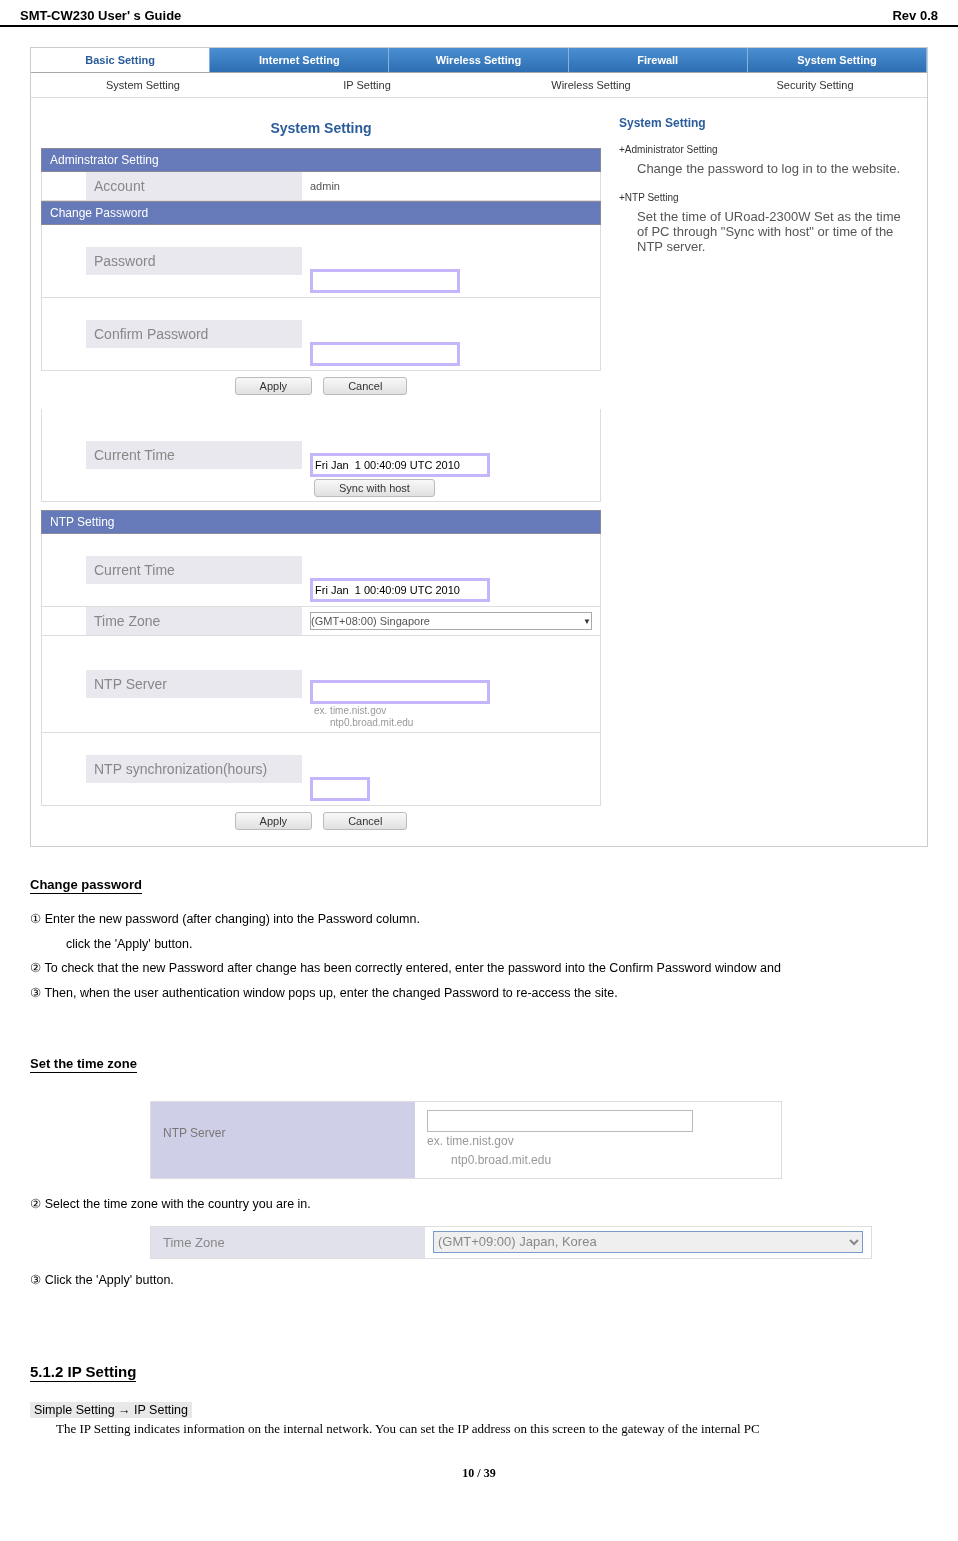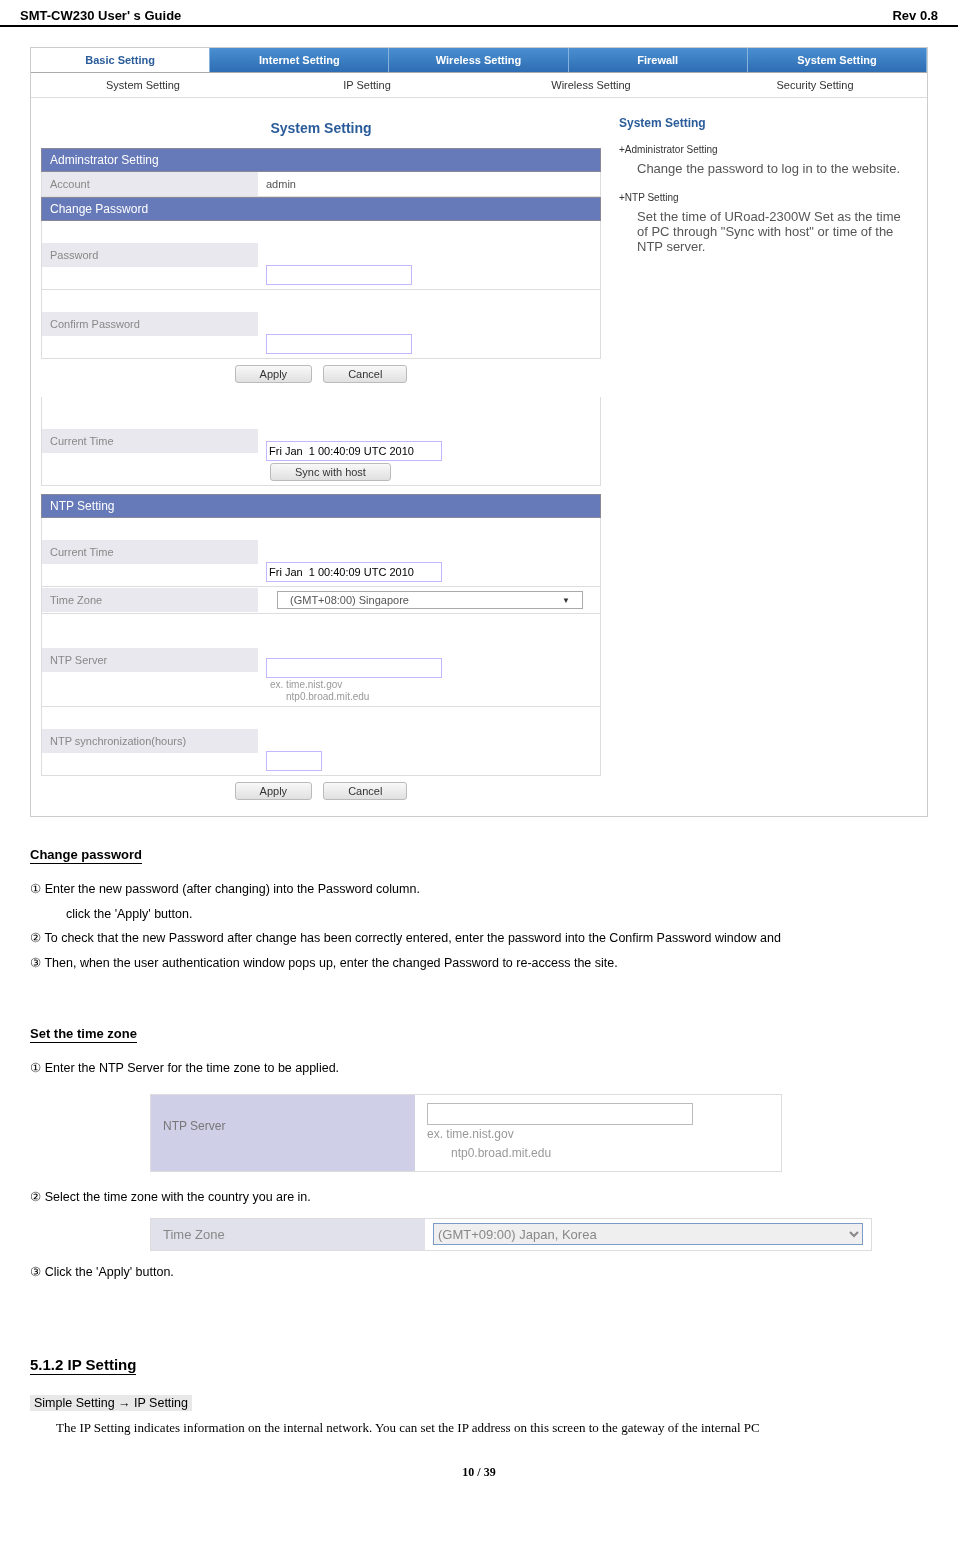--- a/index.html
+++ b/index.html
@@ -98,30 +98,31 @@
     display: flex;
     border: 1px solid #ddd;
     border-top: none;
     align-items: center;
   }
   .form-row .label {
     width: 200px;
     background: #e8e8ee;
     color: #888;
     padding: 6px 8px;
-    font-size: 11px;
+    font-size: 14px;
+    margin-left: 44px;
   }
   .form-row .value {
     flex: 1;
     padding: 4px 8px;
     font-size: 11px;
     color: #555;
   }
   .form-row input[type=text], .form-row input[type=password] {
-    border: 1px solid #c4b5fd;
+    border: 3px solid #c4b5fd;
     height: 16px;
     width: 140px;
     font-size: 11px;
     margin-top: 40px;
   }
   .btn-row {
     text-align: center;
     padding: 6px 0;
   }
   .btn {
@@ -150,28 +151,27 @@
     font-size: 13px;
     color: #555;
   }
   .hint {
     color: #999;
     font-size: 10px;
     padding-left: 4px;
   }
   .dropdown {
     border: 1px solid #aaa;
-    padding: 2px 12px;
+    padding: 2px 0;
     font-size: 11px;
     display: flex;
     justify-content: space-between;
     align-items: center;
     width: 280px;
     color: #555;
-    margin-left: 11px;
   }
   .tri {
     font-size: 8px;
     color: #333;
   }
 
   
   .heading-under {
     font-weight: bold;
     font-size: 13px;
@@ -251,21 +251,21 @@
     margin: 30px 0 14px 0;
     font-family: 'Comic Sans MS', cursive, sans-serif;
     border-bottom: 1px solid #000;
     display: inline-block;
     padding-bottom: 1px;
   }
   .nav-path {
     background: #e8e8e8;
     display: inline-block;
     padding: 1px 4px;
-    margin-bottom: 6px;
+    margin-bottom: 0;
     font-family: 'Comic Sans MS', cursive, sans-serif;
     font-size: 12.5px;
   }
   .para {
     font-size: 13px;
     line-height: 1.7;
     padding-left: 26px;
     font-family: Liberation Serif, serif;
   }
   .footer {
@@ -384,23 +384,20 @@
       <div class="step">①  Enter the new password (after changing) into the Password column.</div>
       <div class="step indent">click the  'Apply'  button.</div>
       <div class="step">② To check that the new Password after change has been correctly entered, enter the password into the Confirm Password window and</div>
       <div class="step">③  Then, when the user authentication window pops up, enter the changed Password to re-access the site.</div>
     </div>
 
     <div style="height:50px"></div>
 
     
     <div class="heading-under">Set the time zone</div>
-    <div class="steps">
-      <div class="step">①  Enter the NTP Server for the time zone to be applied.</div>
-    </div>
 
     <div class="inline-shot-ntp">
       <div class="l">NTP Server</div>
       <div class="r">
         <input type="text" style=""><br>
         <span>ex. time.nist.gov</span><br>
         <span style="padding-left:24px">ntp0.broad.mit.edu</span>
       </div>
     </div>
 

